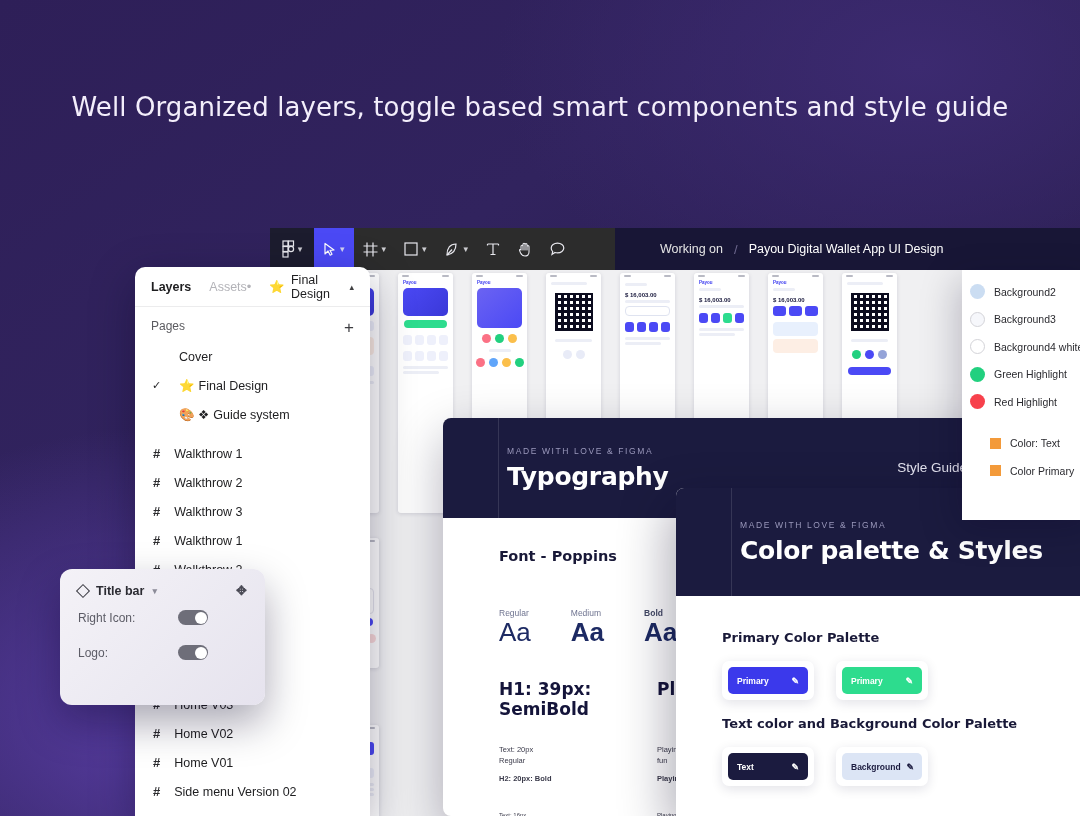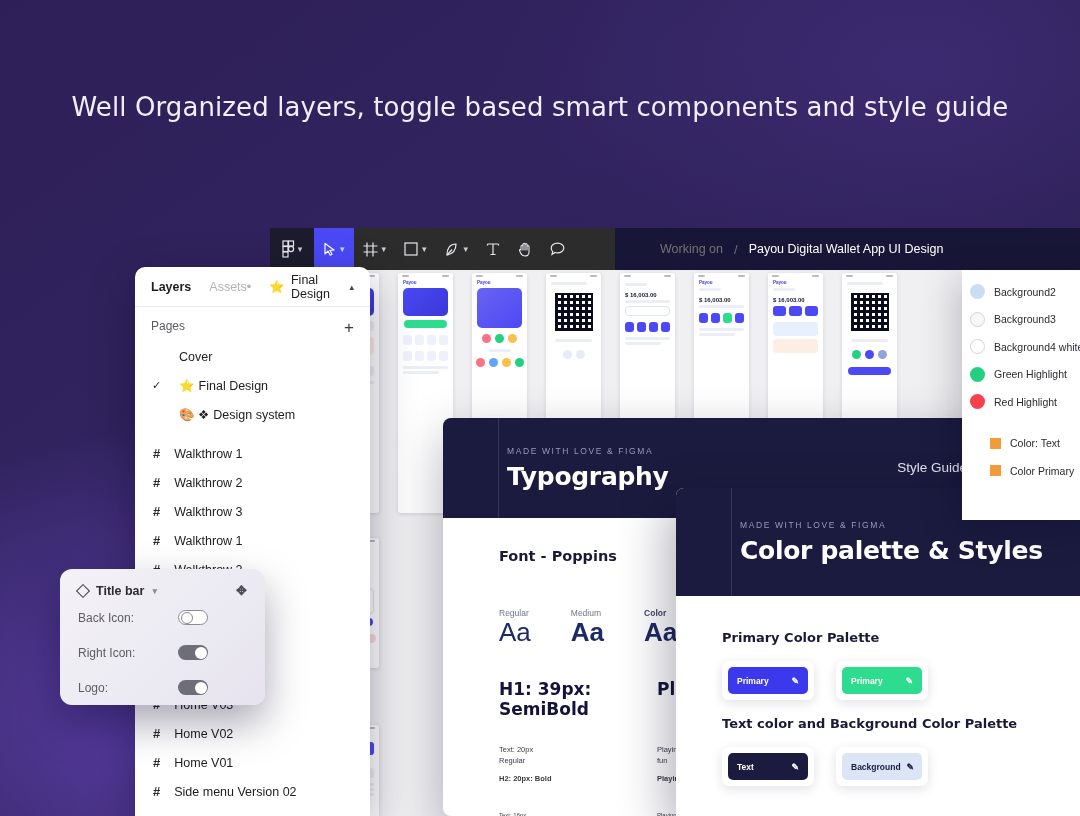--- a/index.html
+++ b/index.html
@@ -43,21 +43,21 @@
     color: #e8e8ee;
   }
   #toolbar .tb-item.active { background: #4b49f5; }
   .caret { font-size: 9px; opacity: .85; }
 
   #topbar-right {
     position: absolute; left: 345px; top: 0; width: 810px; height: 42px;
     background: #181636; display: flex; align-items: center;
     padding-left: 45px; gap: 0; color: #cfcbe6;
   }
-  .breadcrumb-label { font-size: 12.5px; color: #737373; }
+  .breadcrumb-label { font-size: 12.5px; color: #e5e5e5; }
   .breadcrumb-sep { font-size: 13px; color: #6e6990; margin: 0 11px; }
   .breadcrumb-file { font-size: 12.5px; color: #ffffff; }
 
   
   #canvas {
     position: absolute; left: 45px; top: 42px; width: 765px; height: 560px;
     background: #f0f0f2; overflow: hidden;
   }
 
   
@@ -489,21 +489,21 @@
     <div id="font-samples">
       <div class="fs-item regular">
         <div class="fs-weight">Regular</div>
         <div class="fs-aa">Aa</div>
       </div>
       <div class="fs-item medium">
         <div class="fs-weight">Medium</div>
         <div class="fs-aa">Aa</div>
       </div>
       <div class="fs-item bold">
-        <div class="fs-weight">Color</div>
+        <div class="fs-weight">Bold</div>
         <div class="fs-aa">Aa</div>
       </div>
     </div>
 
     <div id="typo-table">
       <div class="tt-h1">H1: 39px: SemiBold</div>
       <div class="tt-h1">Playing with fun</div>
 
       <div class="tt-block">
           <div class="tt-sm" style="white-space:pre-line">Text: 20px
@@ -627,21 +627,21 @@
   <div class="page-row">
     <span class="check">✓</span>
     <span class="ptext">
         <span>⭐</span>
         <span>Final Design</span>
       </span>
   </div>
   <div class="page-row">
     <span class="ptext">
         <span>🎨 ❖</span>
-        <span>Design system</span>
+        <span>Guide system</span>
       </span>
   </div>
 
   <div id="lp-divider"></div>
 
   <div class="layer-row">
       <span class="hash-icon">#</span>
       <span>Walkthrow 1</span>
     </div>
   <div class="layer-row">
@@ -679,26 +679,20 @@
 </div>
 
 <div id="titlebar-panel">
   <div id="tbp-head">
     <span class="diamond"></span>
     <span>Title bar</span>
     <span class="caret" style="color:#7a7a88">▾</span>
     <span id="tbp-move">✥</span>
   </div>
   <div class="tbp-row">
-    <span class="tbp-label">Back Icon:</span>
-    <span class="toggle off">
-        <span class="knob"></span>
-      </span>
-  </div>
-  <div class="tbp-row">
     <span class="tbp-label">Right Icon:</span>
     <span class="toggle on">
         <span class="knob"></span>
       </span>
   </div>
   <div class="tbp-row">
     <span class="tbp-label">Logo:</span>
     <span class="toggle on">
         <span class="knob"></span>
       </span>

